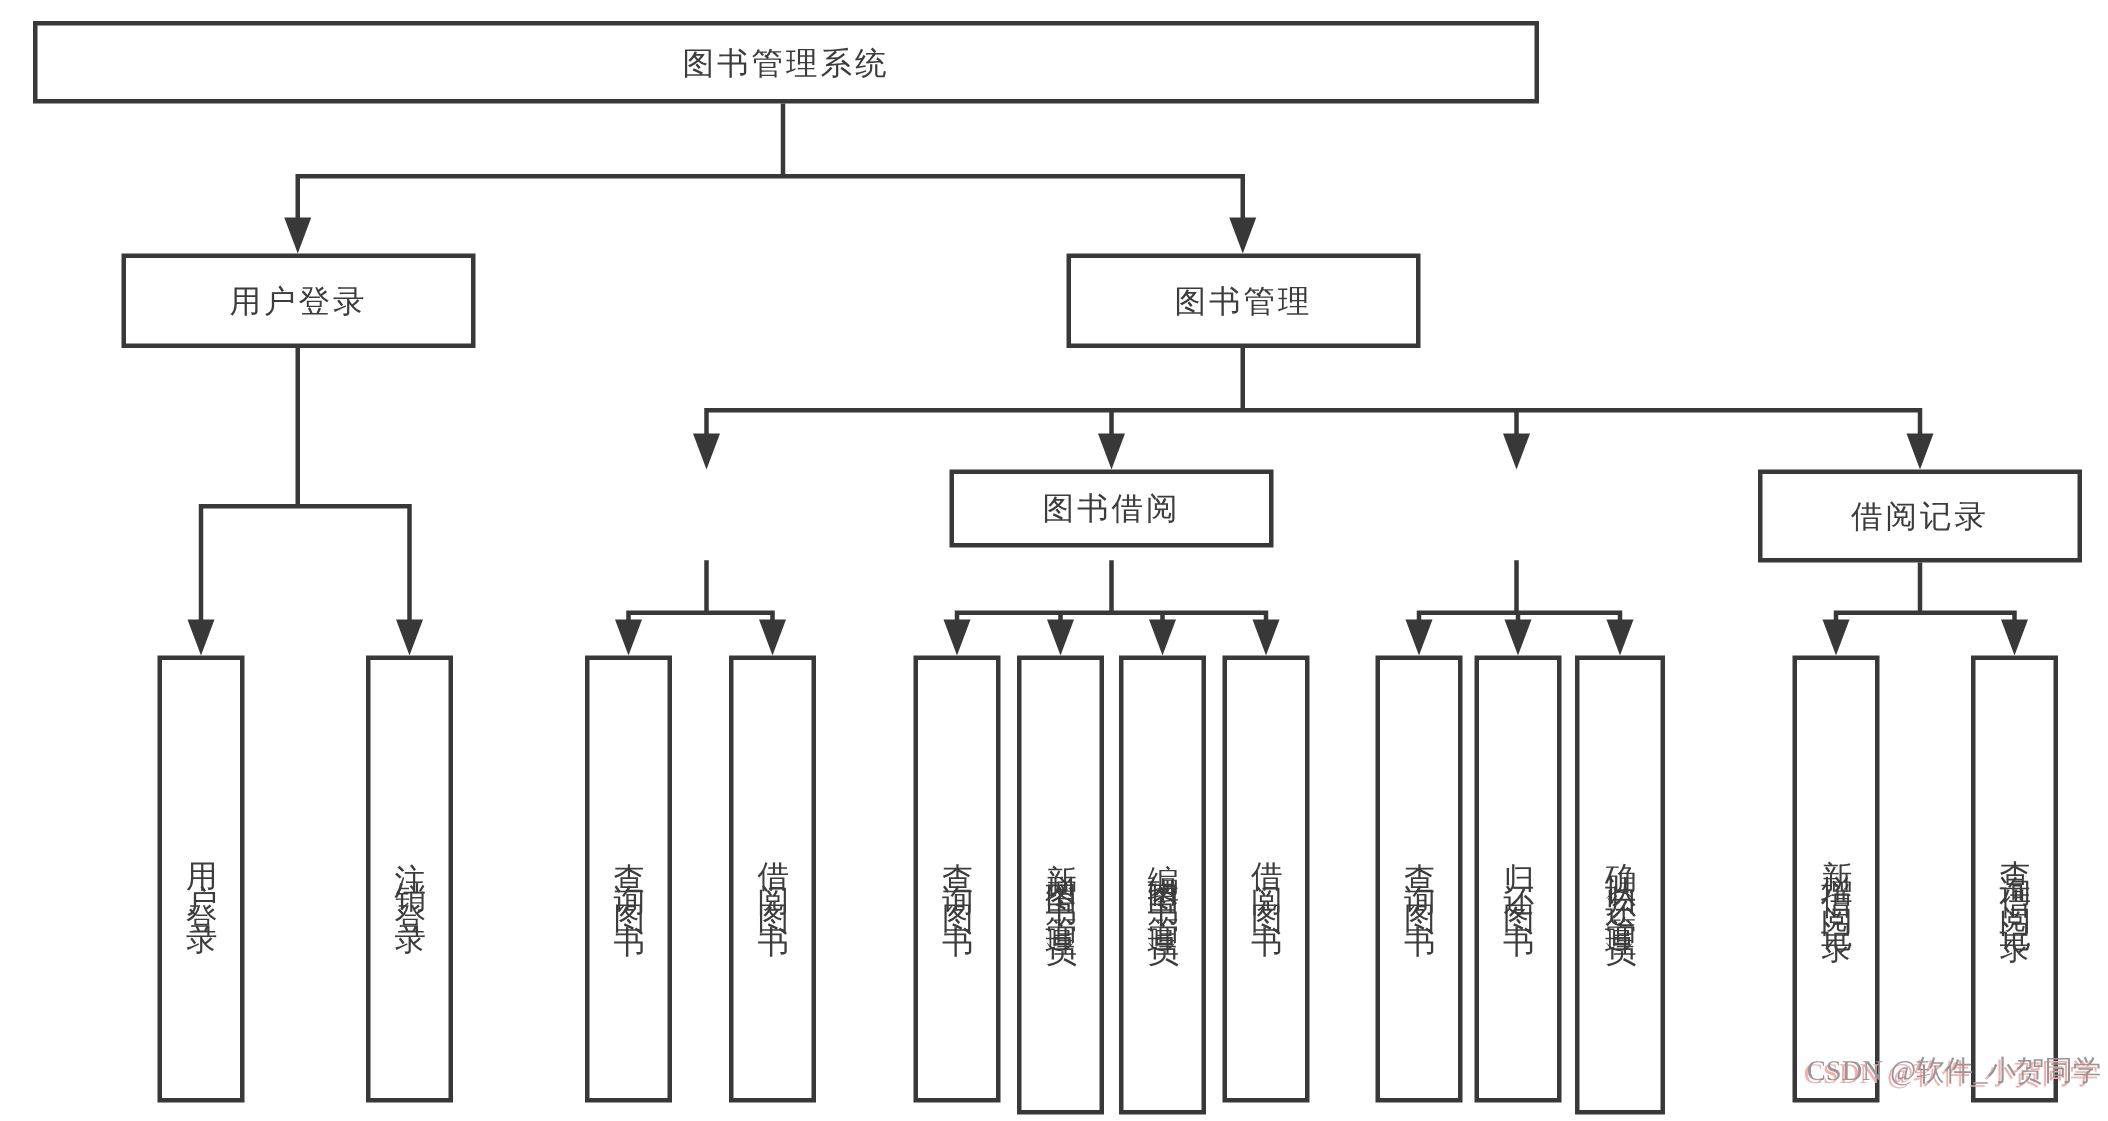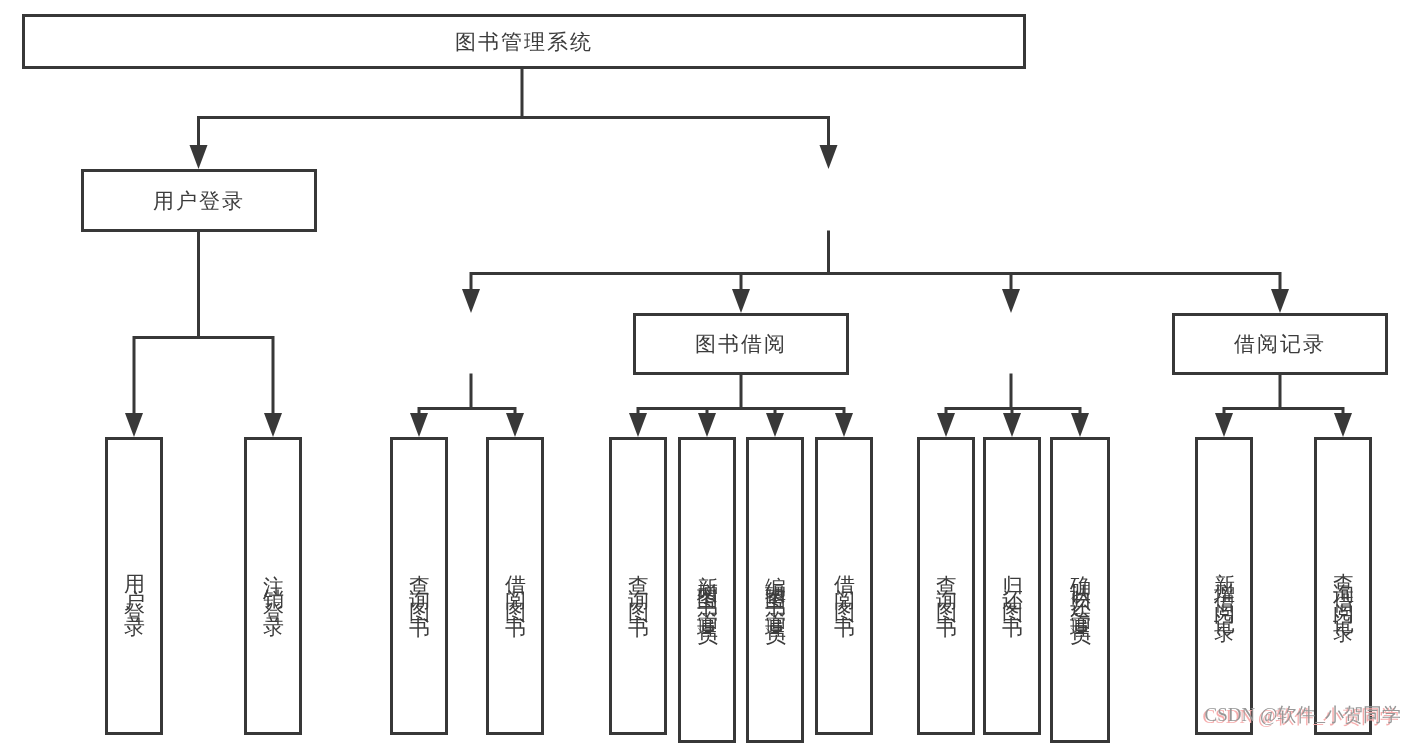--- a/index.html
+++ b/index.html
@@ -28,21 +28,21 @@
     line-height:1;
   }
   .sp-lg { letter-spacing:14px; }
   .sp-md { letter-spacing:10px; }
   .sp-sm { letter-spacing:7px; }
   
   .n-root { left:22px;  top:14px;  width:1004px; height:55px; }
   .n-l2a  { left:81px;  top:169px; width:236px;  height:63px; }
   .n-l2b  { left:711px; top:169px; width:236px;  height:63px; }
   .n-l3a  { left:363px; top:313px; width:216px;  height:62px; }
-  .n-l3b  { left:633px; top:313px; width:216px;  height:62px; }
+  .n-l3b  { left:633px; top:313px; width:216px;  height:52px; }
   .n-l3c  { left:903px; top:313px; width:216px;  height:62px; }
   .n-l3d  { left:1172px;top:313px; width:216px;  height:62px;text-align:center; }
   .leaf   { top:437px; width:58px; height:298px; }
   .leaf-tall { height:306px; }
   .x-a { left:105px; }  .x-b { left:244px; }
   .x-c { left:390px; }  .x-d { left:486px; }
   .x-e { left:609px; }  .x-f { left:678px; }
   .x-g { left:746px; }  .x-h { left:815px; }
   .x-i { left:917px; }  .x-j { left:983px; }
   .x-k { left:1050px; width:60px; }
@@ -130,20 +130,21 @@
       <path d="M1003 413 H1021 L1012 437 Z"></path>
       <path d="M1071 413 H1089 L1080 437 Z"></path>
       <path d="M1215 413 H1233 L1224 437 Z"></path>
       <path d="M1334 413 H1352 L1343 437 Z"></path>
     </g>
   </svg>
 
   <div class="node h-node n-root">图书管理系统</div>
 
   <div class="node h-node n-l2a">用户登录</div>
+  <div class="node h-node n-l2b">图书管理</div>
 
   <div class="node h-node n-l3b">图书借阅</div>
   <div class="node h-node n-l3d">借阅记录</div>
 
   <div class="node v-node sp-lg leaf x-a">用户登录</div>
   <div class="node v-node sp-lg leaf x-b">注销登录</div>
 
   <div class="node v-node sp-lg leaf x-c">查询图书</div>
   <div class="node v-node sp-lg leaf x-d">借阅图书</div>
 

